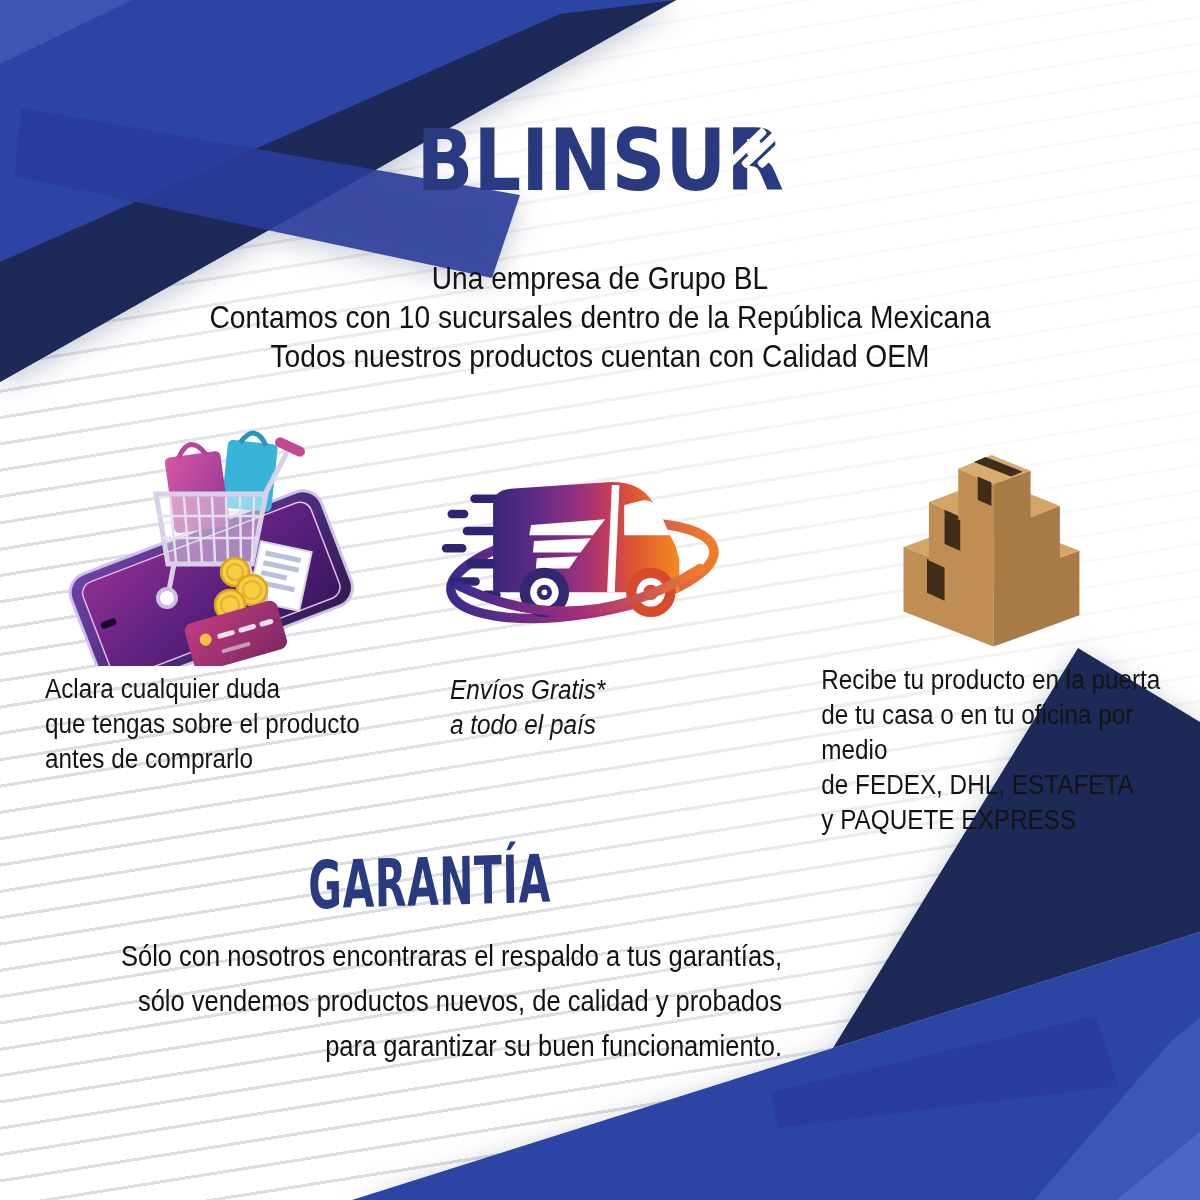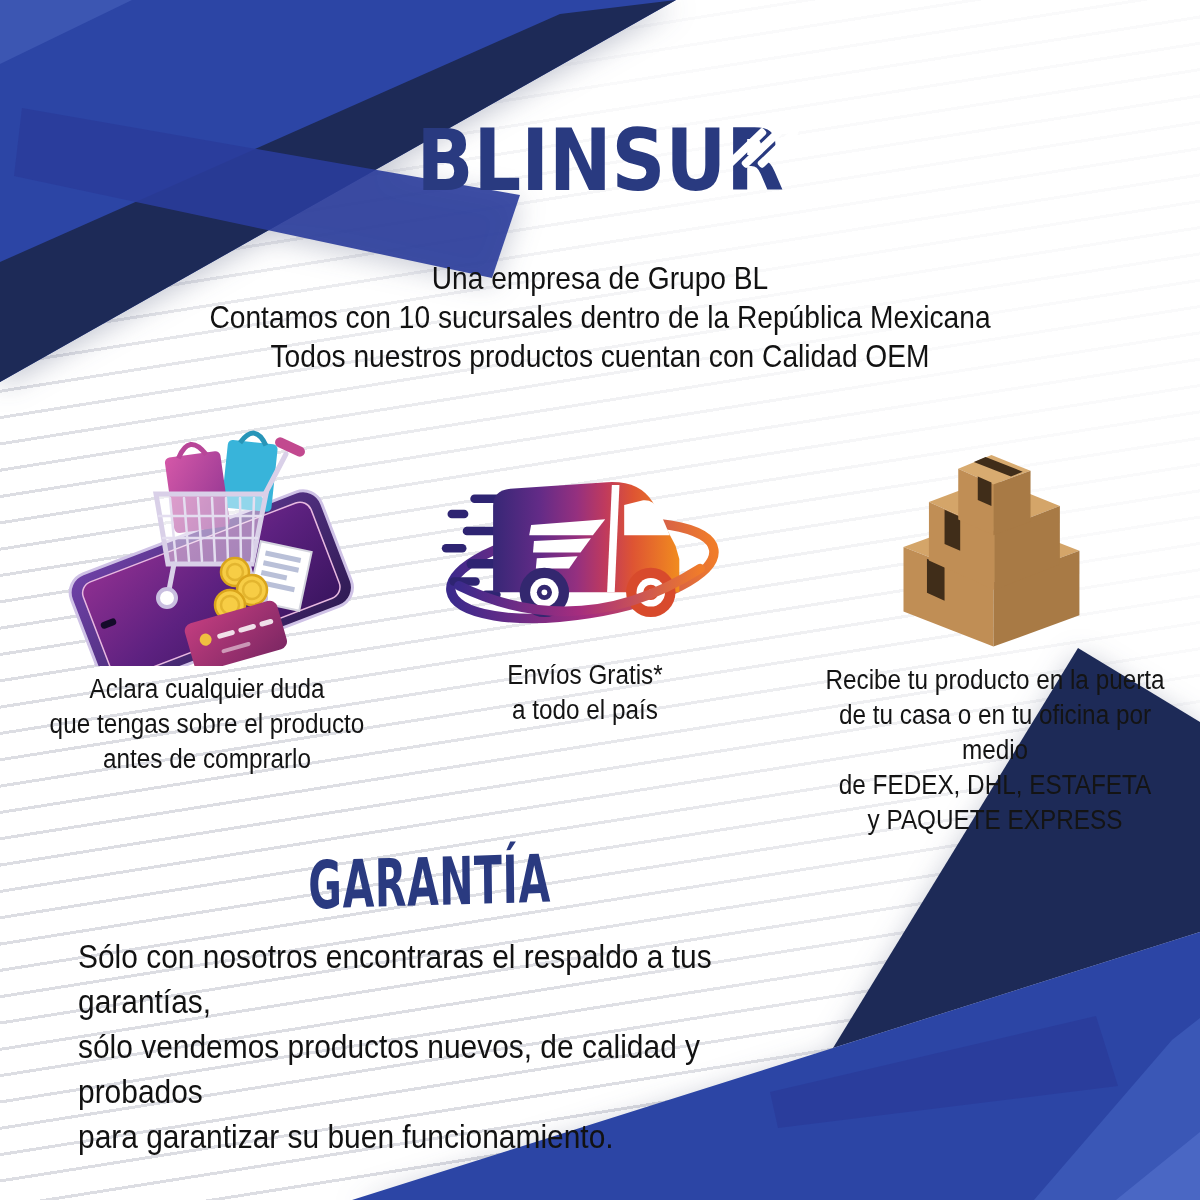--- a/index.html
+++ b/index.html
@@ -17,31 +17,31 @@
   .logo-wrap{position:absolute;top:116px;left:0;right:0;text-align:center;}
   .logo-text{display:inline-block;font-family:"DejaVu Sans",sans-serif;font-weight:bold;
     font-size:86px;line-height:88px;color:#293a80;transform:scaleX(0.87);letter-spacing:0;}
   .r-slash{position:absolute;background:#ffffff;width:8px;height:52px;border-radius:3px;
     transform:rotate(46deg);top:122px;}
   
   .intro{position:absolute;top:227px;left:0;width:1200px;text-align:center;
     font-size:32px;line-height:39px;color:#121212;margin-top:32px;}
   .intro div{transform:scaleX(0.88);}
   
-  .cap{position:absolute;text-align:center;font-size:27px;line-height:35px;color:#141414;}
+  .cap{position:absolute;font-size:27px;line-height:35px;color:#141414;}
   .cap div{transform:scaleX(0.90);}
   .cap1{left:27px;top:672px;width:360px;}
-  .cap2{left:435px;top:658px;width:300px;}
+  .cap2{left:435px;top:673px;width:300px;font-style:italic;}
   .cap3{left:802px;top:663px;width:386px;}
   
   .warranty-title{position:absolute;top:848px;left:30px;width:800px;text-align:center;}
   .warranty-title span{display:inline-block;font-family:"DejaVu Sans",sans-serif;font-weight:bold;
     font-size:66px;line-height:70px;color:#2a3a80;transform:scaleX(0.62) rotate(-1deg);letter-spacing:1px;}
-  .warranty-text{position:absolute;top:934px;left:30px;width:800px;text-align:left;
-    font-size:34px;line-height:45px;color:#121212;}
+  .warranty-text{position:absolute;top:934px;left:30px;width:800px;text-align:right;
+    font-size:29px;line-height:45px;color:#121212;}
   .warranty-text div{transform:scaleX(0.88);}
   
   .icon1{left:58px;top:408px;width:320px;height:258px;}
   .icon2{left:438px;top:446px;width:285px;height:192px;}
   .icon3{left:882px;top:440px;width:215px;height:208px;}
 </style>
 </head>
 <body>
 
 <div class="canvas">

